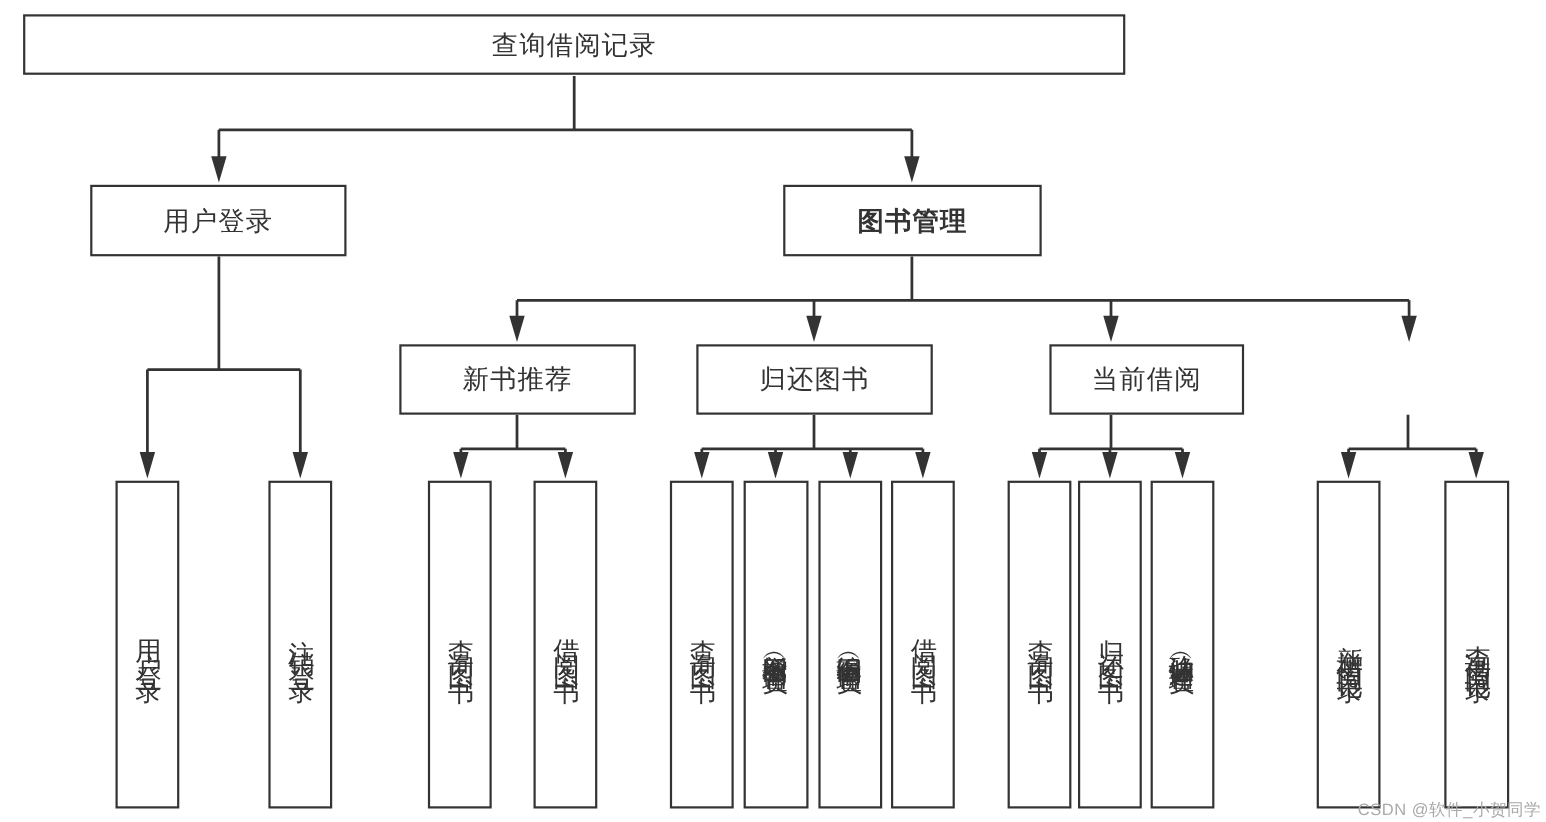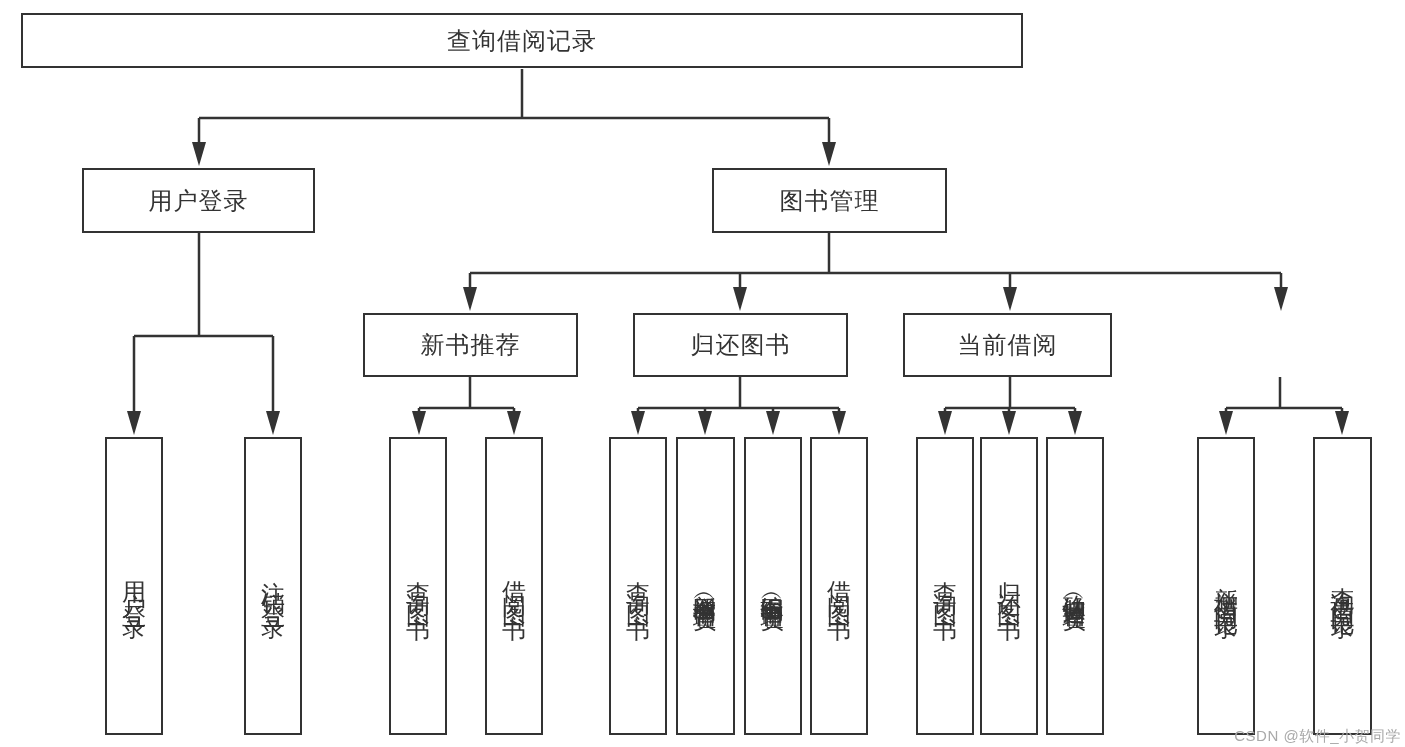--- a/index.html
+++ b/index.html
@@ -107,31 +107,31 @@
     <polygon points="1335,411 1342,435 1349,411"></polygon>
   </svg>
 
   <div class="node root" style="left:21px; top:13px; width:1002px; height:55px;">
     <span>查询借阅记录</span>
   </div>
 
   <div class="node" style="left:82px; top:168px; width:233px; height:65px;">
     <span>用户登录</span>
   </div>
-  <div class="node" style="left:712px; top:168px; width:235px; height:65px;">
+  <div class="node" style="left:712px; top:168px; width:235px; height:65px;font-weight:bold;">
     <span>图书管理</span>
   </div>
 
   <div class="node" style="left:363px; top:313px; width:215px; height:64px;">
     <span>新书推荐</span>
   </div>
   <div class="node" style="left:633px; top:313px; width:215px; height:64px;">
     <span>归还图书</span>
   </div>
-  <div class="node" style="left:903px; top:313px; width:209px; height:64px;">
+  <div class="node" style="left:954px; top:313px; width:177px; height:64px;">
     <span>当前借阅</span>
   </div>
 
   <div class="node v" style="left:105px; top:437px; width:58px; height:298px;">
     <span>用户登录</span>
   </div>
   <div class="node v" style="left:244px; top:437px; width:58px; height:298px;">
     <span>注销登录</span>
   </div>
 

